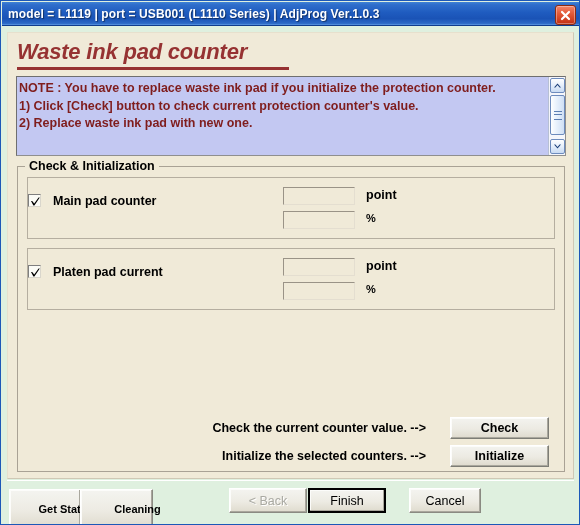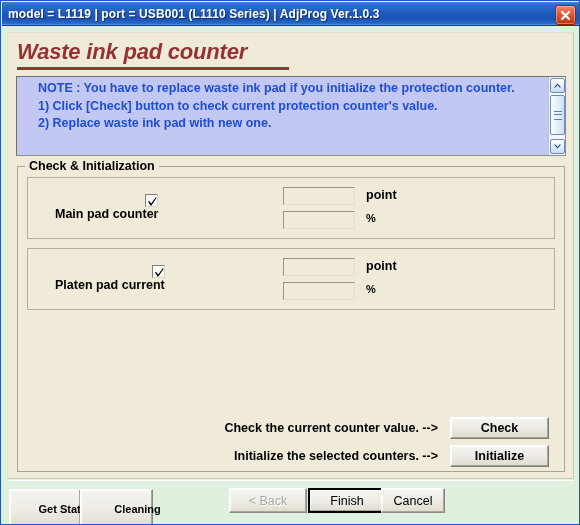--- a/index.html
+++ b/index.html
@@ -96,23 +96,23 @@
     height: 80px;
     background: #c3c8f2;
     box-sizing: border-box;
     border: 1px solid #8f8f8f;
     border-top-color: #6f6f6f;
     border-left-color: #6f6f6f;
     overflow: hidden;
   }
   .notebox-text {
     position: absolute;
-    left: 21px; top: 3px;
+    left: 2px; top: 3px;
     width: 520px;
-    color: #1d4ed8;
+    color: #7f1d1d;
     font-size: 12.5px;
     font-weight: bold;
     line-height: 17.5px;
     white-space: pre-line;
   }
 
   
   .sbar {
     position: absolute;
     right: 0; top: 0;
@@ -186,25 +186,24 @@
     height: 62px;
     box-sizing: border-box;
     border: 1px solid #b5aea0;
     background: #f0ead8;
   }
   .cb-1 { top: 144px; }
   .cb-2 { top: 215px; }
 
   .cb-check {
     position: absolute;
-    left: 15px; top: 16px;
+    left: 0; top: 16px;
     display: flex;
-    align-items: flex-end;
-    cursor: pointer;
-    flex-direction: column;
+    align-items: flex-start;
+    cursor: pointer;
   }
   .chk {
     width: 13px; height: 13px;
     box-sizing: border-box;
     background: #fbfbf6;
     border: 1px solid #7f7f7f;
     border-right-color: #d9d6cc;
     border-bottom-color: #d9d6cc;
     position: relative;
     flex: 0 0 auto;
@@ -246,21 +245,21 @@
     position: absolute;
     display: flex;
     align-items: center;
   }
   .ar-1 { right: 24px; top: 384px; }
   .ar-2 { right: 24px; top: 412px; }
   .action-text {
     font-size: 12.5px;
     font-weight: bold;
     color: #000;
-    margin-right: 12px;
+    margin-right: 24px;
     white-space: nowrap;
   }
 
   .btn {
     box-sizing: border-box;
     background: linear-gradient(to bottom, #f3f3ef 0%, #eceae2 55%, #dedacd 100%);
     border: 1px solid #7d7d76;
     border-top-color: #ffffff;
     border-left-color: #ffffff;
     box-shadow: inset -1px -1px 0 #a9a79d, inset 1px 1px 0 #fcfcfa;
@@ -339,21 +338,21 @@
     left: 228px; width: 78px;
     color: #a9a9a2;
     text-shadow: 1px 1px 0 #ffffff;
     cursor: default;
   }
   .btn-finish {
     left: 307px; width: 78px;
     border: 2px solid #000000;
   }
   .btn-cancel {
-    left: 380px; width: 64px;
+    left: 408px; width: 72px;
   }
 </style>
 </head>
 <body>
 
 <div id="app">
 
   <div class="titlebar">
     <span class="titlebar-text">model = L1119  |  port = USB001 (L1110 Series)  |  AdjProg Ver.1.0.3</span>
     <div class="close-btn">

